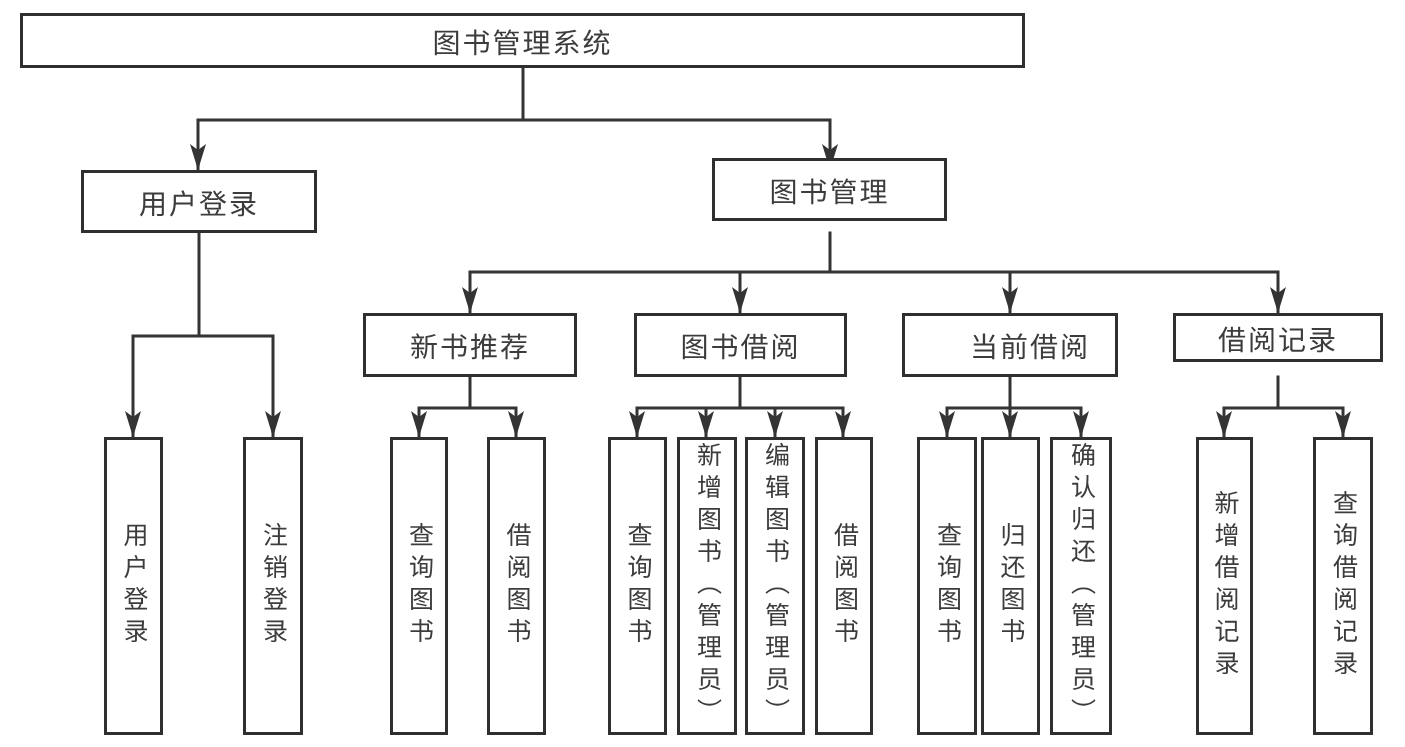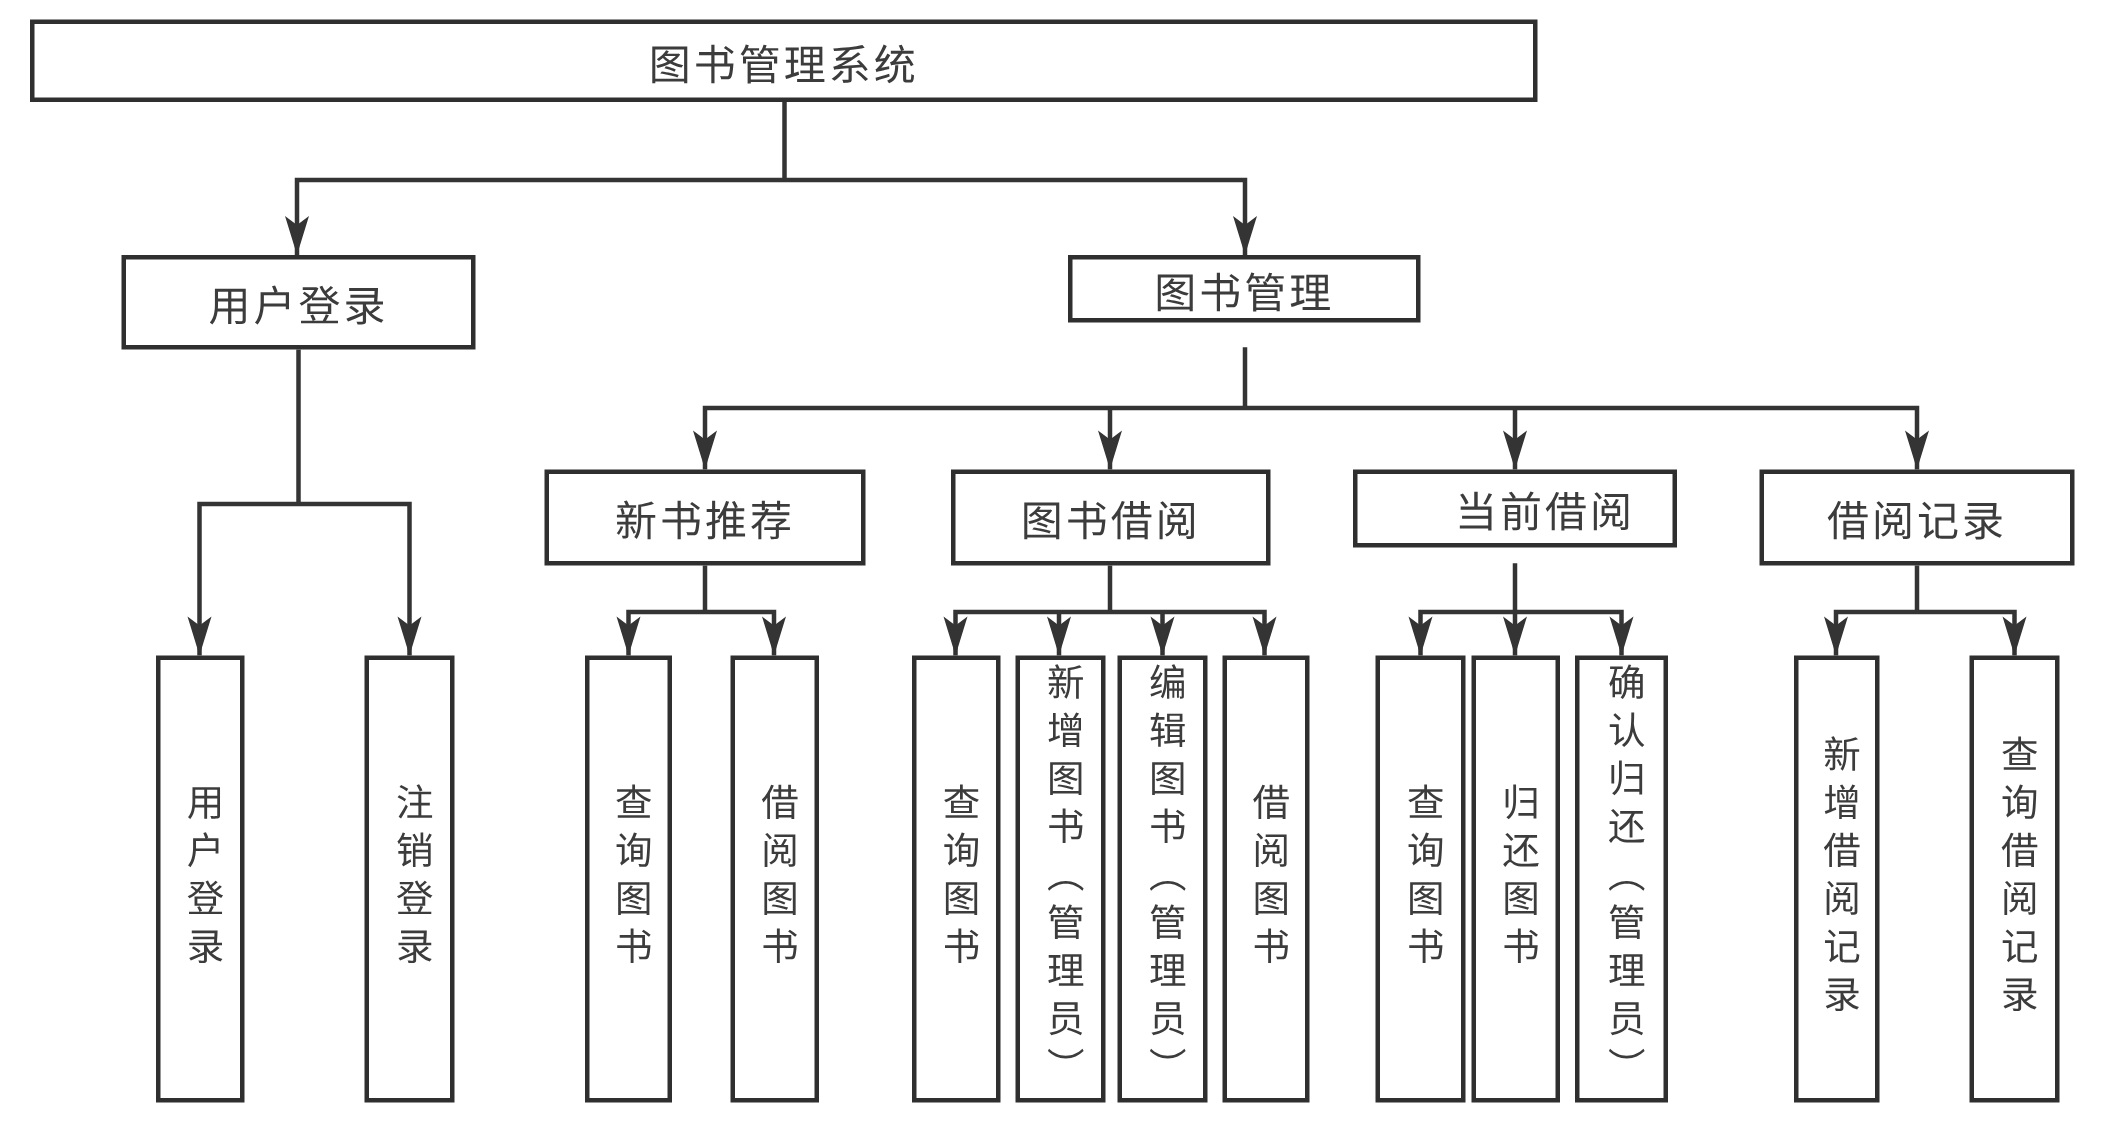--- a/index.html
+++ b/index.html
@@ -24,25 +24,25 @@
     z-index:2;
   }
   .node-h{font-size:28px;letter-spacing:2px;white-space:nowrap;}
   .node-v{
     writing-mode:vertical-rl;text-orientation:mixed;
     font-size:25px;letter-spacing:7px;line-height:1;
   }
   
   .p-root{left:20px;top:13px;width:1005px;height:55px;}
   .p-l2a{left:81px;top:170px;width:236px;height:63px;}
-  .p-l2b{left:712px;top:170px;width:235px;height:45px;text-align:center;}
+  .p-l2b{left:712px;top:158px;width:235px;height:63px;text-align:center;}
   .p-l3a{left:363px;top:313px;width:214px;height:64px;}
   .p-l3b{left:634px;top:313px;width:213px;height:64px;}
-  .p-l3c{left:902px;top:313px;width:216px;height:52px;padding-left:40px;}
-  .p-l3d{left:1173px;top:313px;width:210px;height:64px;}
+  .p-l3c{left:902px;top:313px;width:216px;height:64px;padding-left:40px;}
+  .p-l3d{left:1173px;top:313px;width:210px;height:49px;}
   .leaf{top:437px;height:298px;}
   .p-f1{left:104px;width:59px;}
   .p-f2{left:243px;width:60px;}
   .p-f3{left:390px;width:58px;}
   .p-f4{left:487px;width:59px;}
   .p-f5{left:608px;width:59px;}
   .p-f6{left:677px;width:60px;}
   .p-f7{left:745px;width:60px;}
   .p-f8{left:815px;width:58px;}
   .p-f9{left:917px;width:60px;}

